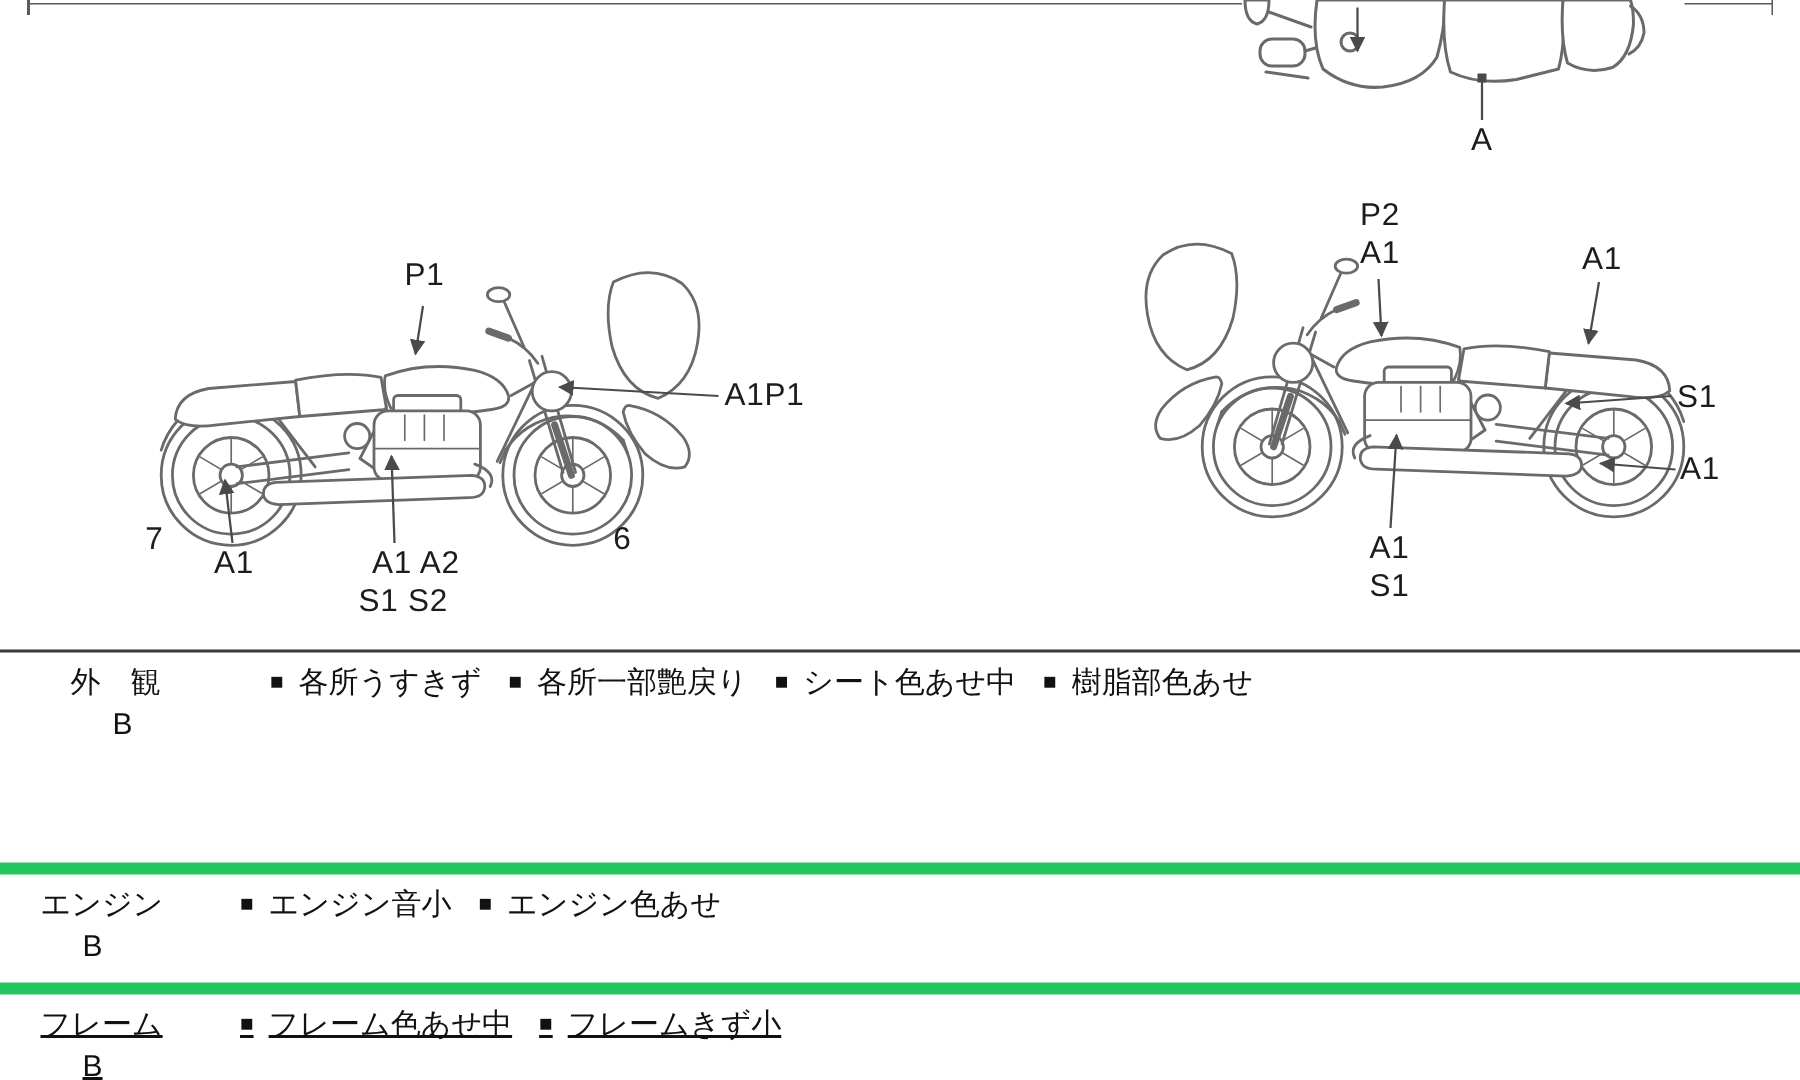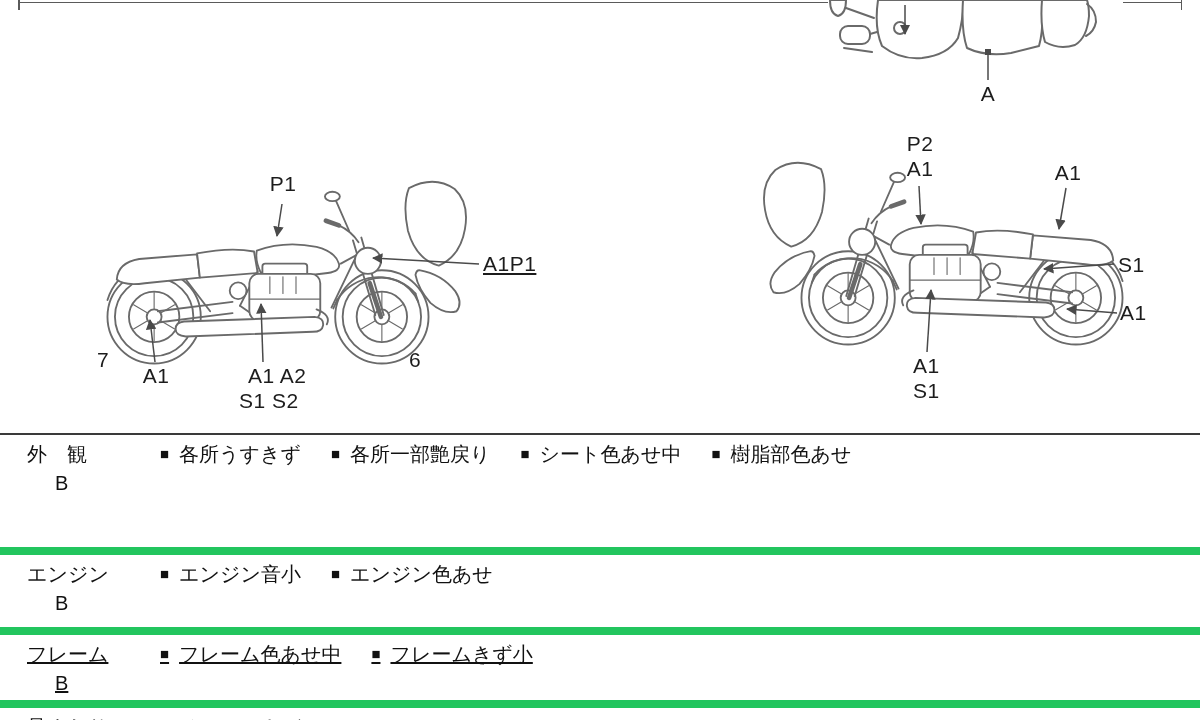--- a/index.html
+++ b/index.html
@@ -29,24 +29,24 @@
   .dmg {
     position:absolute; font-size:21px; line-height:24px; color:#1c1c1c;
     white-space:nowrap; letter-spacing:0.5px;
   }
   .ctr { text-align:center; }
 
   
   .ctable { position:absolute; left:0; top:433px; width:1200px; height:300px; border-top:2px solid #3a3a3a; z-index:3; background:#fff; }
   .trow { box-sizing:border-box; display:flex; align-items:flex-start; padding-top:6px; }
   .trow + .trow { border-top:8px solid #22c55e; }
-  .trow.r1 { height:112px; } .trow.r2 { height:80px; } .trow.r3 { height:73px;text-decoration:underline; } .trow.r4 { height:70px; }
+  .trow.r1 { height:140px;padding-left:20px; } .trow.r2 { height:80px; } .trow.r3 { height:73px;text-decoration:underline; } .trow.r4 { height:70px; }
   .tcat { flex:0 0 160px; box-sizing:border-box; padding-left:27px; font-size:20px; color:#111; }
   .tcat .grade { margin-left:28px; margin-top:4px; }
-  .titems { display:flex; gap:30px; font-size:20px; color:#111; padding-right:10px; }
+  .titems { display:flex; gap:18px; font-size:20px; color:#111; padding-right:10px; }
   .item { white-space:nowrap; }
   .bullet { font-size:15px; margin-right:10px; position:relative; top:-2px; color:#111; }
 </style>
 </head>
 <body>
 
 <svg width="0" height="0" style="position:absolute" aria-hidden="true">
   <defs>
     <symbol id="bike" viewBox="0 0 470 210">
       <g stroke="#6a6a6a" stroke-width="2" fill="none" stroke-linecap="round" stroke-linejoin="round">
@@ -162,21 +162,21 @@
         </marker>
       </defs>
       <g stroke="#4a4a4a" stroke-width="1.5" fill="none">
         <line x1="197" y1="44" x2="192" y2="76" marker-end="url(#arL)"></line>
         <line x1="394" y1="104" x2="288" y2="98" marker-end="url(#arL)"></line>
         <line x1="70" y1="202" x2="65" y2="160" marker-end="url(#arL)"></line>
         <line x1="178" y1="202" x2="176" y2="144" marker-end="url(#arL)"></line>
       </g>
     </svg>
     <div class="dmg ctr" style="left:178px; top:12px; width:40px;">P1</div>
-    <div class="dmg" style="left:398px; top:92px;text-decoration:underline;">A1P1</div>
+    <div class="dmg" style="left:398px; top:92px;">A1P1</div>
     <div class="dmg ctr" style="left:6px;   top:188px; width:24px;">7</div>
     <div class="dmg ctr" style="left:56px;  top:204px; width:30px;">A1</div>
     <div class="dmg" style="left:163px; top:204px;">A1 A2</div>
     <div class="dmg" style="left:154px; top:229px;">S1 S2</div>
     <div class="dmg ctr" style="left:318px; top:188px; width:24px;">6</div>
   </div>
 
   <div class="bike right">
     <svg class="bike-svg" viewBox="0 0 470 210">
         <use href="#bike"></use>

